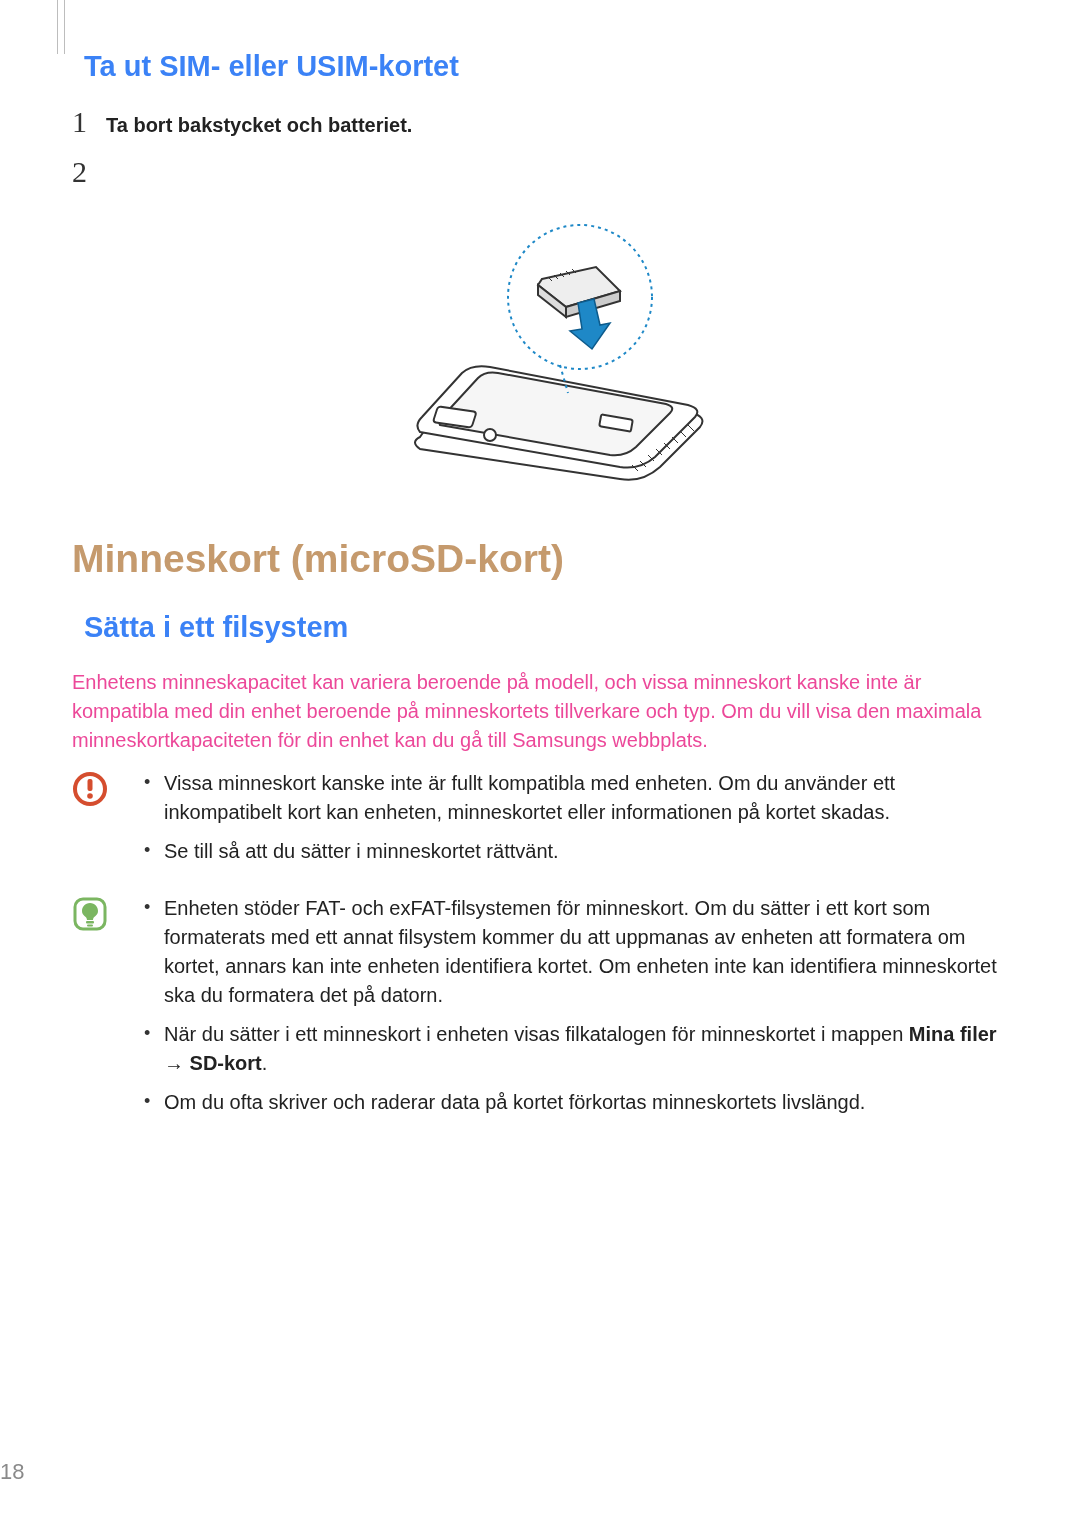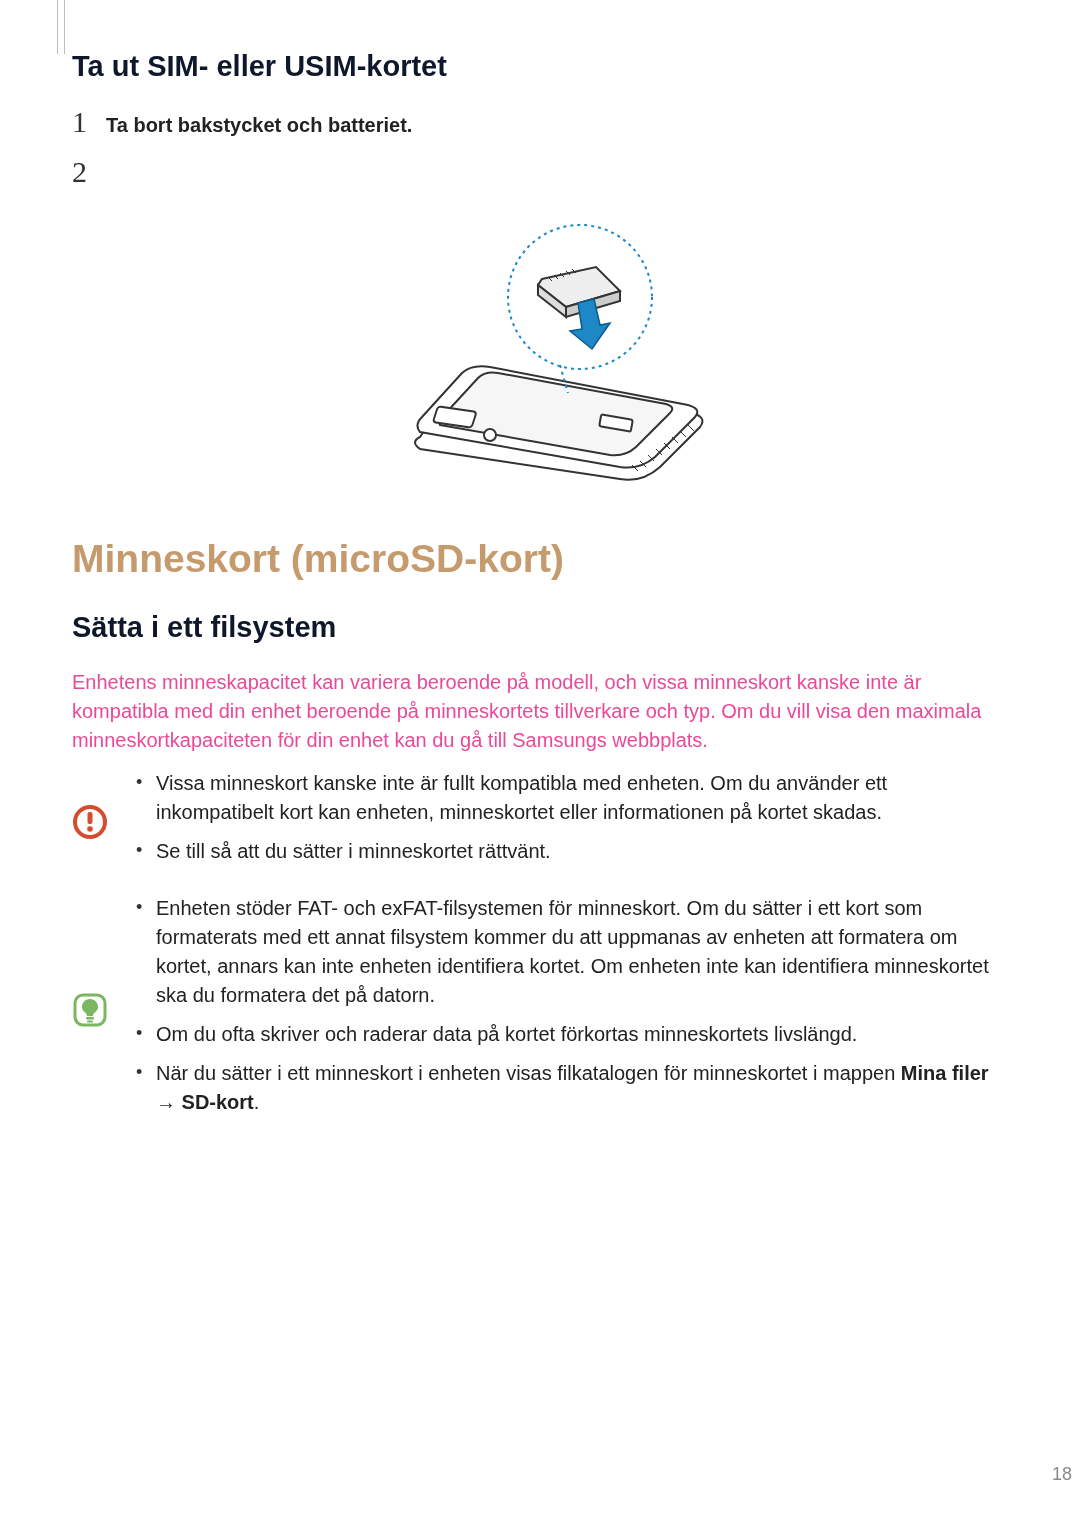--- a/index.html
+++ b/index.html
@@ -32,24 +32,24 @@
   }
 
   .header-breadcrumb {
     font-size: 19px;
     color: #8a8a8a;
     margin: 0 0 56px 6px;
     padding-top: 4px;
   }
 
   h2.section-title {
-    color: #0f172a;
+    color: #3b82f6;
     font-weight: 700;
     font-size: 29px;
-    margin: 0 0 24px 0;
+    margin: 0 0 24px 12px;
   }
 
   h1.chapter-title {
     color: #c59a6d;
     font-weight: 700;
     font-size: 39px;
     margin: 46px 0 30px 0;
   }
 
   .steps {
@@ -90,22 +90,23 @@
 
   .body-para {
     font-size: 20px;
     line-height: 1.45;
     margin: 0 0 14px 0;
     color: #ec4899;
   }
 
   .note-block {
     display: flex;
-    align-items: center;
+    align-items: flex-start;
     margin-top: 10px;
+    gap: 8px;
   }
 
   .note-icon {
     width: 36px;
     flex: 0 0 36px;
     margin-right: 24px;
     margin-top: 2px;
   }
 
   .note-content {
@@ -132,23 +133,23 @@
     left: 4px;
     top: 0;
     color: #333;
     font-size: 18px;
   }
 
   .page-number {
     position: absolute;
     bottom: 42px;
     left: 0;
-    right: 8px;
-    text-align: right;
-    font-size: 18px;
+    right: 16px;
+    text-align: left;
+    font-size: 22px;
     color: #8a8a8a;
   }
 
   .strong {
     font-weight: 700;
   }
 </style>
 </head>
 <body>
 
@@ -244,22 +245,22 @@
       <svg width="36" height="36" viewBox="0 0 36 36">
         <rect x="3" y="3" width="30" height="30" rx="8" fill="none" stroke="#7bb661" stroke-width="3"></rect>
         <path d="M 18 7 C 13 7 10 11 10 15 C 10 20 15 20 15 24 L 21 24 C 21 20 26 20 26 15 C 26 11 23 7 18 7 Z" fill="#7bb661"></path>
         <rect x="14" y="25" width="8" height="2.5" rx="1" fill="#7bb661"></rect>
         <rect x="15" y="28.5" width="6" height="2" rx="1" fill="#7bb661"></rect>
       </svg>
     </div>
     <div class="note-content">
       <ul class="bullets">
         <li>Enheten stöder FAT- och exFAT-filsystemen för minneskort. Om du sätter i ett kort som formaterats med ett annat filsystem kommer du att uppmanas av enheten att formatera om kortet, annars kan inte enheten identifiera kortet. Om enheten inte kan identifiera minneskortet ska du formatera det på datorn.</li>
-        <li>Om du ofta skriver och raderar data på kortet förkortas minneskortets livslängd.</li>
         <li>
           <span>När du sätter i ett minneskort i enheten visas filkatalogen för minneskortet i mappen </span><span class="strong">Mina filer → SD-kort</span><span>.</span>
         </li>
+        <li>Om du ofta skriver och raderar data på kortet förkortas minneskortets livslängd.</li>
       </ul>
     </div>
   </div>
 
   <div class="page-number">18</div>
 </div>
 
 </body></html>

